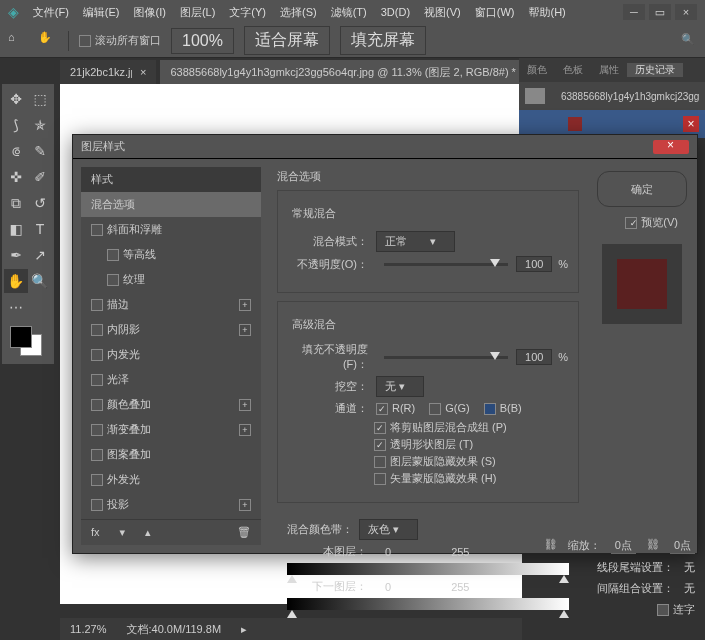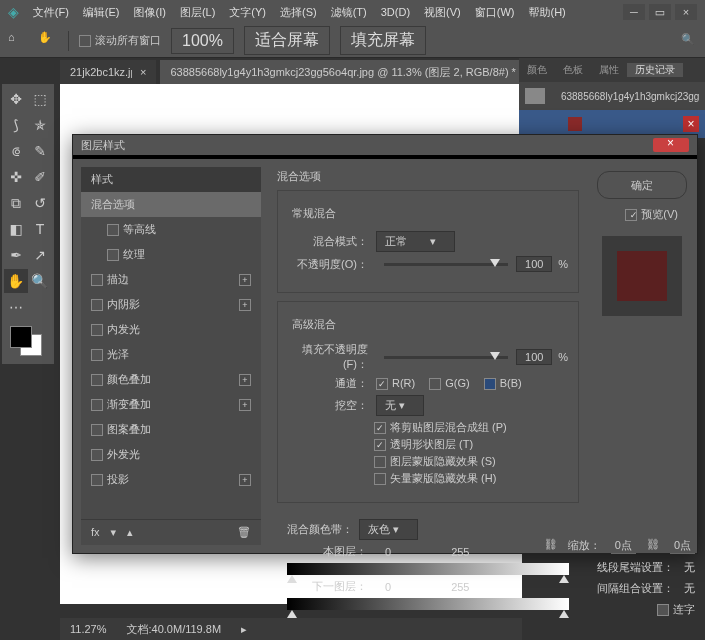--- a/index.html
+++ b/index.html
@@ -29,45 +29,45 @@
 .rightpanels{position:absolute;right:0;top:58px;width:186px;background:#454545}
 .paneltabs{height:24px;display:flex;align-items:center;background:#3a3a3a}
 .paneltab{padding:0 8px;font-size:10px;color:#999}
 .paneltab.act{background:#535353;color:#ddd}
 .historyrow{height:28px;display:flex;align-items:center;padding:0 6px;gap:16px;background:#454545}
 .thumb{width:20px;height:16px;background:#888}
 .redbox{width:14px;height:14px;background:#8b2a2a;margin:0 auto}
 .addbtn{margin-left:auto;width:16px;height:16px;background:#bd3030;color:#fff;text-align:center;line-height:16px;font-size:12px}
 
 .dialog{position:absolute;left:72px;top:134px;width:626px;height:420px;background:#535353;border:1px solid #222;box-shadow:0 4px 20px rgba(0,0,0,.5)}
-.dlgtitle{height:24px;background:#535353;padding:0 8px;display:flex;align-items:center;border-bottom:4px solid #000000}
+.dlgtitle{height:24px;background:#535353;padding:0 8px;display:flex;align-items:center;border-bottom:1px solid #000000}
 .dlgclose{margin-left:auto;width:36px;height:14px;background:#c94040;border-radius:2px;position:relative}
 .dlgclose::after{content:"×";color:#fff;position:absolute;left:14px;top:-2px;font-size:12px}
 .dlgbody{display:flex;height:394px}
 .effectlist{width:180px;background:#4a4a4a;margin:8px;display:flex;flex-direction:column}
 .efhdr{background:#3a3a3a;padding:5px 10px;font-size:11px}
 .efitem{padding:5px 10px;display:flex;align-items:center;font-size:11px;color:#ccc;position:relative}
 .efitem.act{background:#6a6a6a}
 .efitem .plus{margin-left:auto;border:1px solid #888;width:12px;height:12px;font-size:9px;text-align:center;line-height:10px}
-.effoot{margin-top:auto;padding:6px 10px;display:flex;gap:11px;border-top:1px solid #3a3a3a}
+.effoot{margin-top:auto;padding:6px 10px;display:flex;gap:20px;border-top:1px solid #3a3a3a}
 .midpanel{flex:1;padding:10px 8px}
 .grp{border:1px solid #444;padding:16px 10px;margin-bottom:8px}
 .grplabel{font-size:11px;margin:-15px 0 6px 0;background:#535353;display:inline-block;padding:0 4px}
 .row{display:flex;align-items:center;margin:4px 0;font-size:11px}
 .row label{width:80px;text-align:right;margin-right:8px}
 .sel{background:#444;border:1px solid #333;padding:2px 18px 2px 8px;font-size:11px;color:#ddd;position:relative}
 .slider{flex:1;height:3px;background:#3a3a3a;position:relative;margin:0 8px}
 .slhandle{position:absolute;right:8px;top:-4px;width:0;height:0;border-left:5px solid transparent;border-right:5px solid transparent;border-top:8px solid #ddd}
 .numbox{width:36px;background:#444;border:1px solid #333;padding:1px 4px;text-align:center}
 .chkrow{margin-left:86px;display:flex;gap:14px}
 .chkrow label{width:auto;text-align:left;margin:0}
 .gradbar{height:12px;background:linear-gradient(90deg,#000,#fff);margin:4px 0;position:relative}
 .gradbar .tri{position:absolute;width:0;height:0;border-left:5px solid transparent;border-right:5px solid transparent;border-bottom:8px solid #ddd;bottom:-8px}
 .rightbtns{width:110px;padding:12px 10px}
-.rbtn{border:1px solid #3a3a3a;background:#535353;height:28px;border-radius:12px;display:flex;align-items:center;justify-content:center;margin-bottom:8px;font-size:11px}
+.rbtn{border:1px solid #3a3a3a;background:#535353;height:36px;border-radius:12px;display:flex;align-items:center;justify-content:center;margin-bottom:8px;font-size:11px}
 .preview{width:80px;height:80px;background:#3a3a3a;margin:14px auto;display:flex;align-items:center;justify-content:center}
 .preview div{width:50px;height:50px;background:#5a2020}
 .statusbar{position:absolute;bottom:0;left:60px;height:22px;background:#3a3a3a;width:462px;display:flex;align-items:center;padding:0 10px;font-size:10px;color:#aaa;gap:20px}
 .bottomprops{position:absolute;right:0;bottom:20px;width:174px;font-size:10px;color:#999}
 .bottomprops .r{display:flex;justify-content:flex-end;gap:10px;padding:3px 10px}
 </style>
 </head>
 <body>
 
 <div class="menubar">
@@ -162,20 +162,24 @@
     <span>图层样式</span>
     <div class="dlgclose"></div>
   </div>
   <div class="dlgbody">
 
     <div class="effectlist">
       <div class="efhdr">样式</div>
       <div class="efitem act">
           <span>混合选项</span>
         </div>
+      <div class="efitem">
+          <span class="chk"></span>
+          <span>斜面和浮雕</span>
+        </div>
       <div class="efitem" style="padding-left:26px">
           <span class="chk"></span>
           <span>等高线</span>
         </div>
       <div class="efitem" style="padding-left:26px">
           <span class="chk"></span>
           <span>纹理</span>
         </div>
       <div class="efitem">
           <span class="chk"></span>
@@ -247,30 +251,30 @@
         <div class="grplabel">高级混合</div>
         <div class="row">
           <label>填充不透明度(F)：</label>
           <div class="slider">
               <div class="slhandle"></div>
             </div>
           <div class="numbox">100</div>
           <span style="margin-left:6px">%</span>
         </div>
         <div class="row">
+          <label>挖空：</label>
+          <div class="sel"><span>无</span> <span>▾</span></div>
+        </div>
+        <div class="row">
           <label>通道：</label>
           <div class="chkrow" style="margin-left:0">
             <label><span class="chk on"></span><span>R(R)</span></label>
             <label><span class="chk"></span><span>G(G)</span></label>
             <label><span class="chk" style="background:#2a4a7a"></span><span>B(B)</span></label>
           </div>
-        </div>
-        <div class="row">
-          <label>挖空：</label>
-          <div class="sel"><span>无</span> <span>▾</span></div>
         </div>
         <div class="chkrow" style="flex-direction:column;gap:2px;margin-top:4px">
           <label><span class="chk on"></span><span>将剪贴图层混合成组 (P)</span></label>
           <label><span class="chk on"></span><span>透明形状图层 (T)</span></label>
           <label><span class="chk"></span><span>图层蒙版隐藏效果 (S)</span></label>
           <label><span class="chk"></span><span>矢量蒙版隐藏效果 (H)</span></label>
         </div>
       </div>
       <div class="grp" style="border:none;padding:4px 10px 14px">
         <div class="row" style="justify-content:flex-start">

